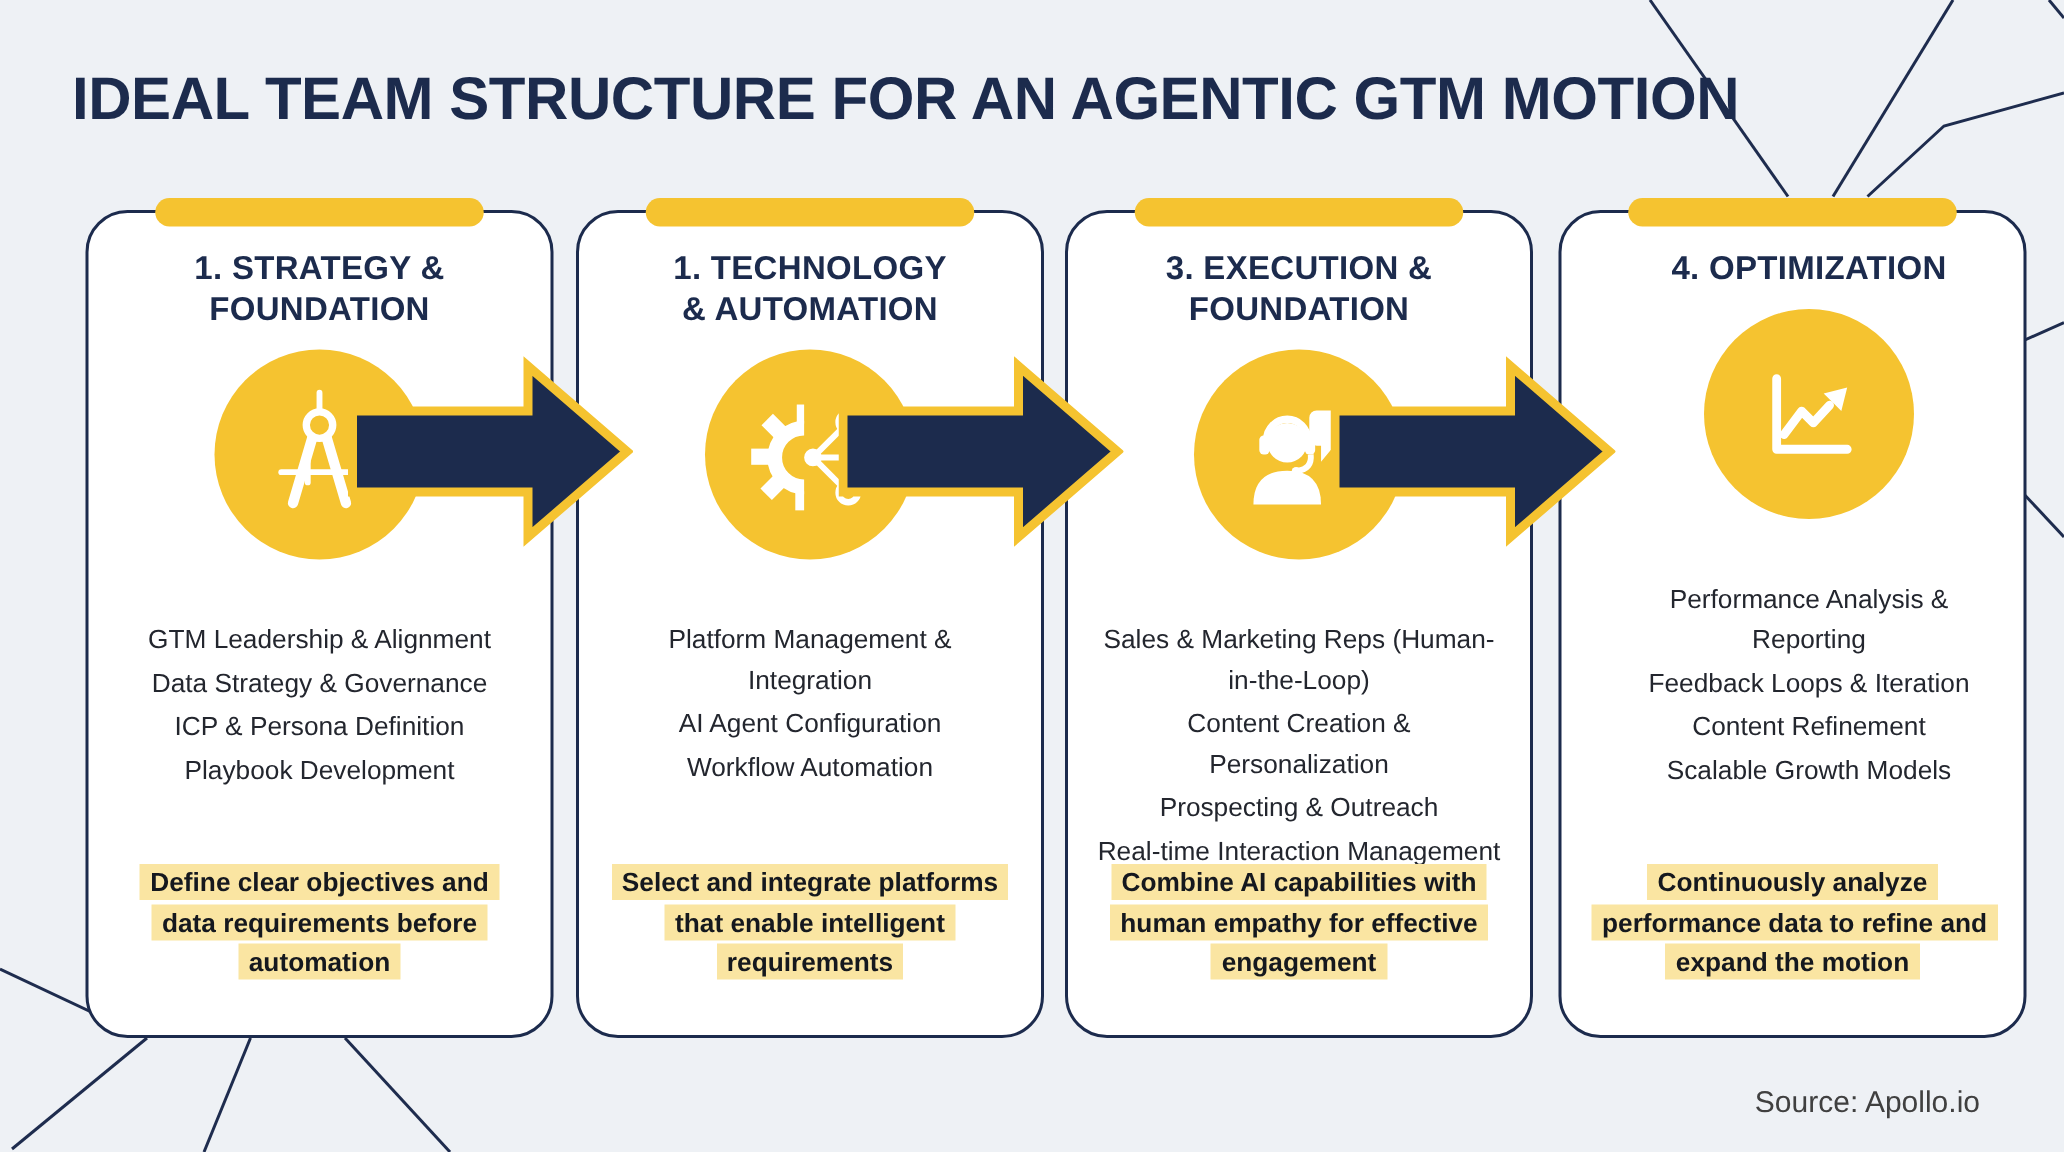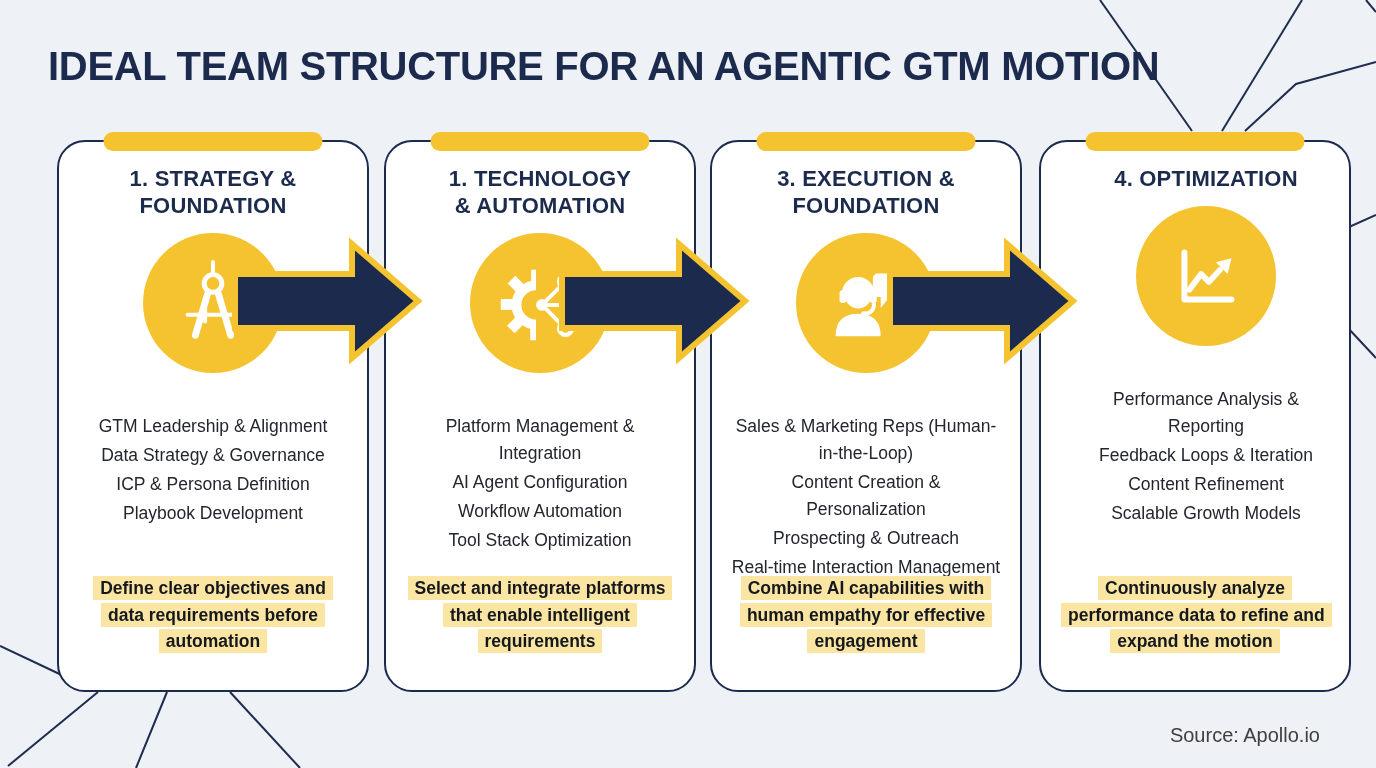--- a/index.html
+++ b/index.html
@@ -149,21 +149,20 @@
         <circle cx="76" cy="28" r="6.5" fill="none" stroke-width="4.5"></circle>
         <circle cx="83" cy="52" r="6.5" fill="none" stroke-width="4.5"></circle>
         <circle cx="76" cy="76" r="6.5" fill="none" stroke-width="4.5"></circle>
       </g>
     </svg>
   </div>
   <div class="card-list">
     <div class="list-item">Platform Management &amp; Integration</div>
     <div class="list-item">AI Agent Configuration</div>
     <div class="list-item">Workflow Automation</div>
-    <div class="list-item">Tool Stack Optimization</div>
   </div>
   <div class="card-highlight"><span class="hl">Select and integrate platforms that enable intelligent requirements</span></div>
 </div>
 
 <div class="card c3">
   <div class="tab"></div>
   <div class="card-title">
     <div>3. EXECUTION &amp;</div>
     <div>FOUNDATION</div>
   </div>

